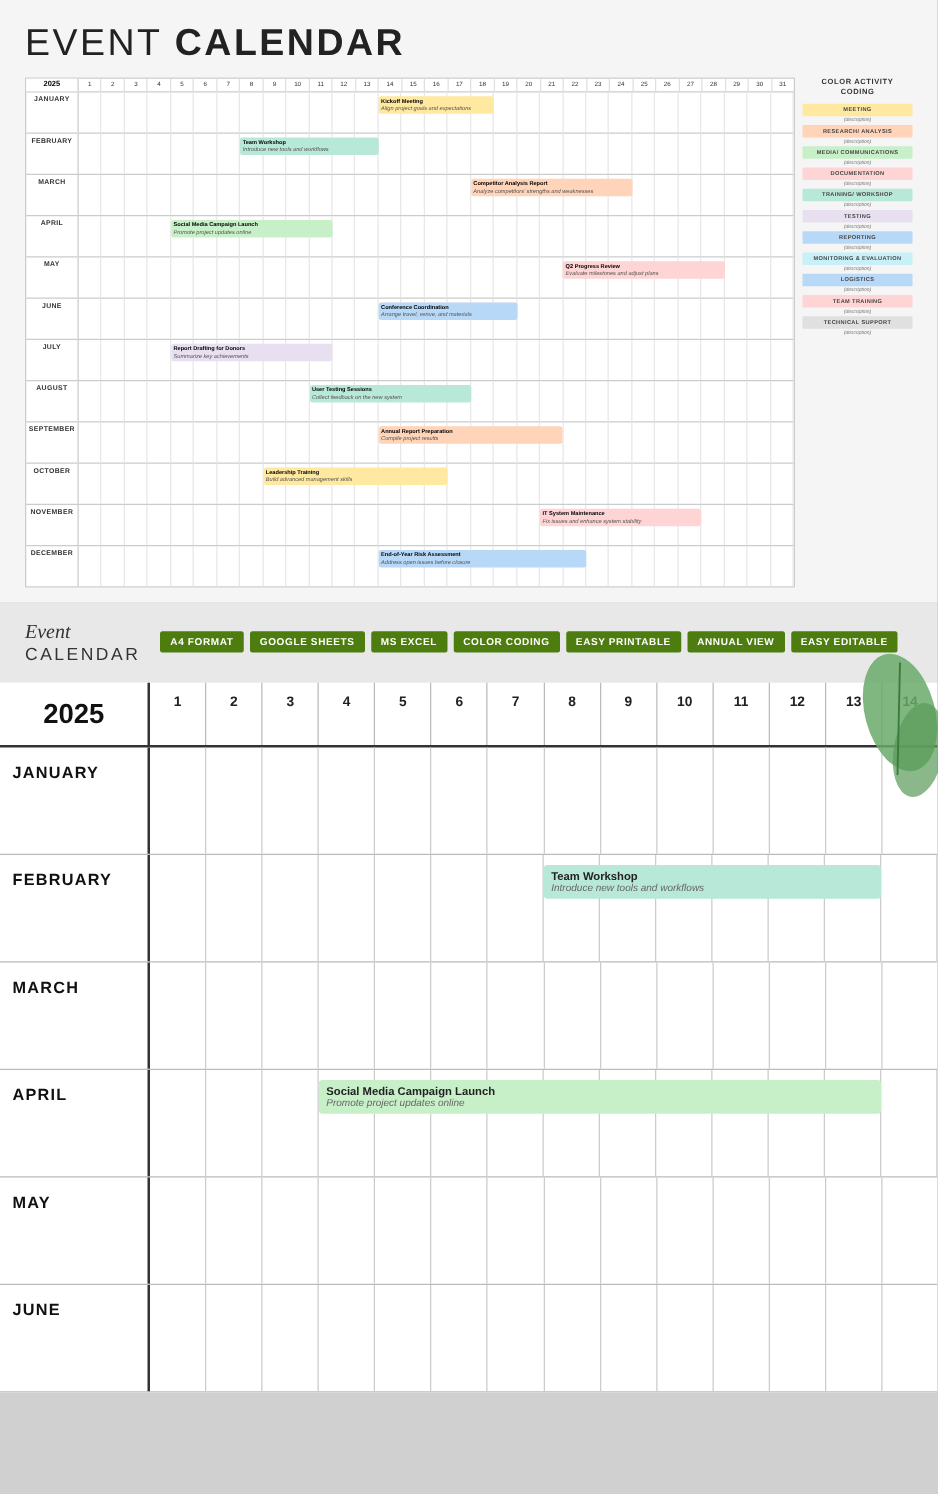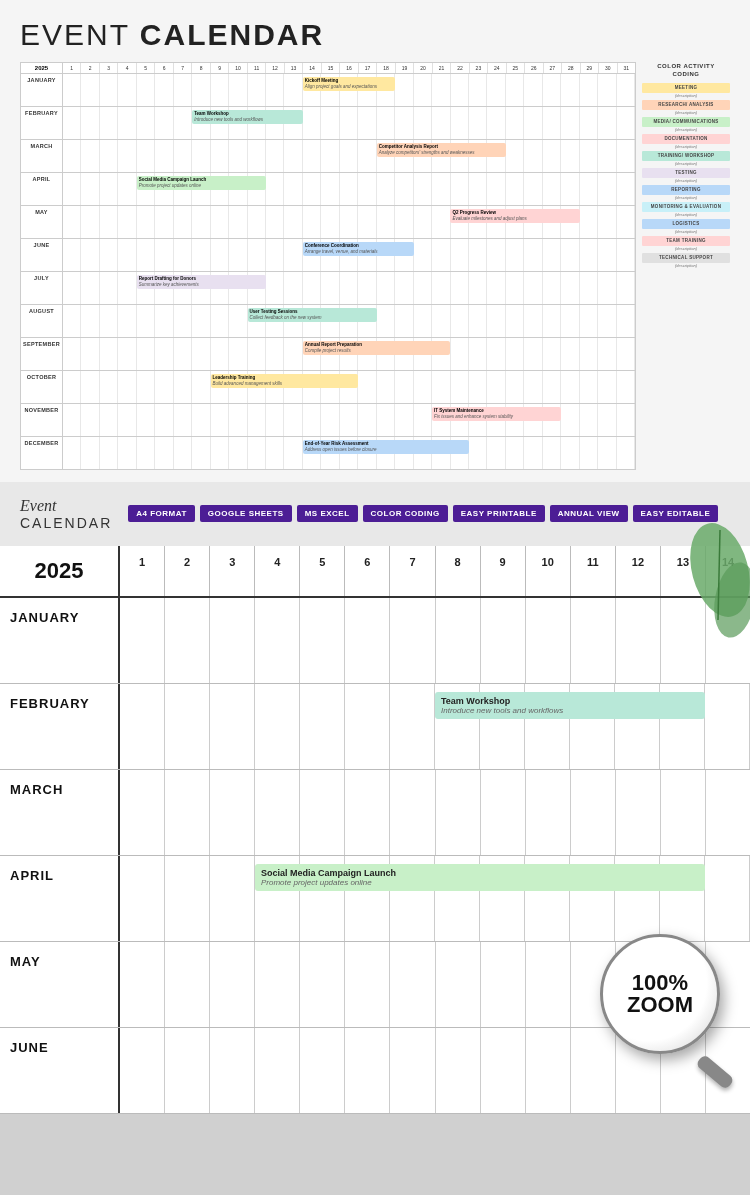--- a/index.html
+++ b/index.html
@@ -180,21 +180,21 @@
       letter-spacing: 2px;
       text-transform: uppercase;
     }
     .tags-container {
       display: flex;
       flex-wrap: wrap;
       gap: 5px;
       flex: 1;
     }
     .tag {
-      background: #4c1d95;
+      background: #4d7c0f;
       color: #fff;
       font-size: 8px;
       font-weight: bold;
       letter-spacing: 0.5px;
       padding: 4px 8px;
       border-radius: 2px;
       text-transform: uppercase;
       text-align: center;
     }
 
@@ -1069,22 +1069,19 @@
           <div class="bottom-cell"></div>
           <div class="bottom-cell"></div>
           <div class="bottom-cell"></div>
           <div class="bottom-cell"></div>
           <div class="bottom-cell"></div>
           <div class="bottom-cell"></div>
         </div>
       </div>
     </div>
 
-  <div class="zoom-badge">
-    <div class="zoom-text">100%<br>ZOOM</div>
-  </div>
 </div>
 
 <svg class="leaf-deco" viewBox="0 0 80 130" xmlns="http://www.w3.org/2000/svg">
   <ellipse cx="40" cy="50" rx="28" ry="48" fill="#6aaa6a" transform="rotate(-15 40 50)" opacity="0.85"></ellipse>
   <ellipse cx="55" cy="80" rx="20" ry="38" fill="#5a9a5a" transform="rotate(10 55 80)" opacity="0.7"></ellipse>
   <line x1="40" y1="10" x2="38" y2="100" stroke="#3a7a3a" stroke-width="1.5"></line>
 </svg>
 
 </body></html>

